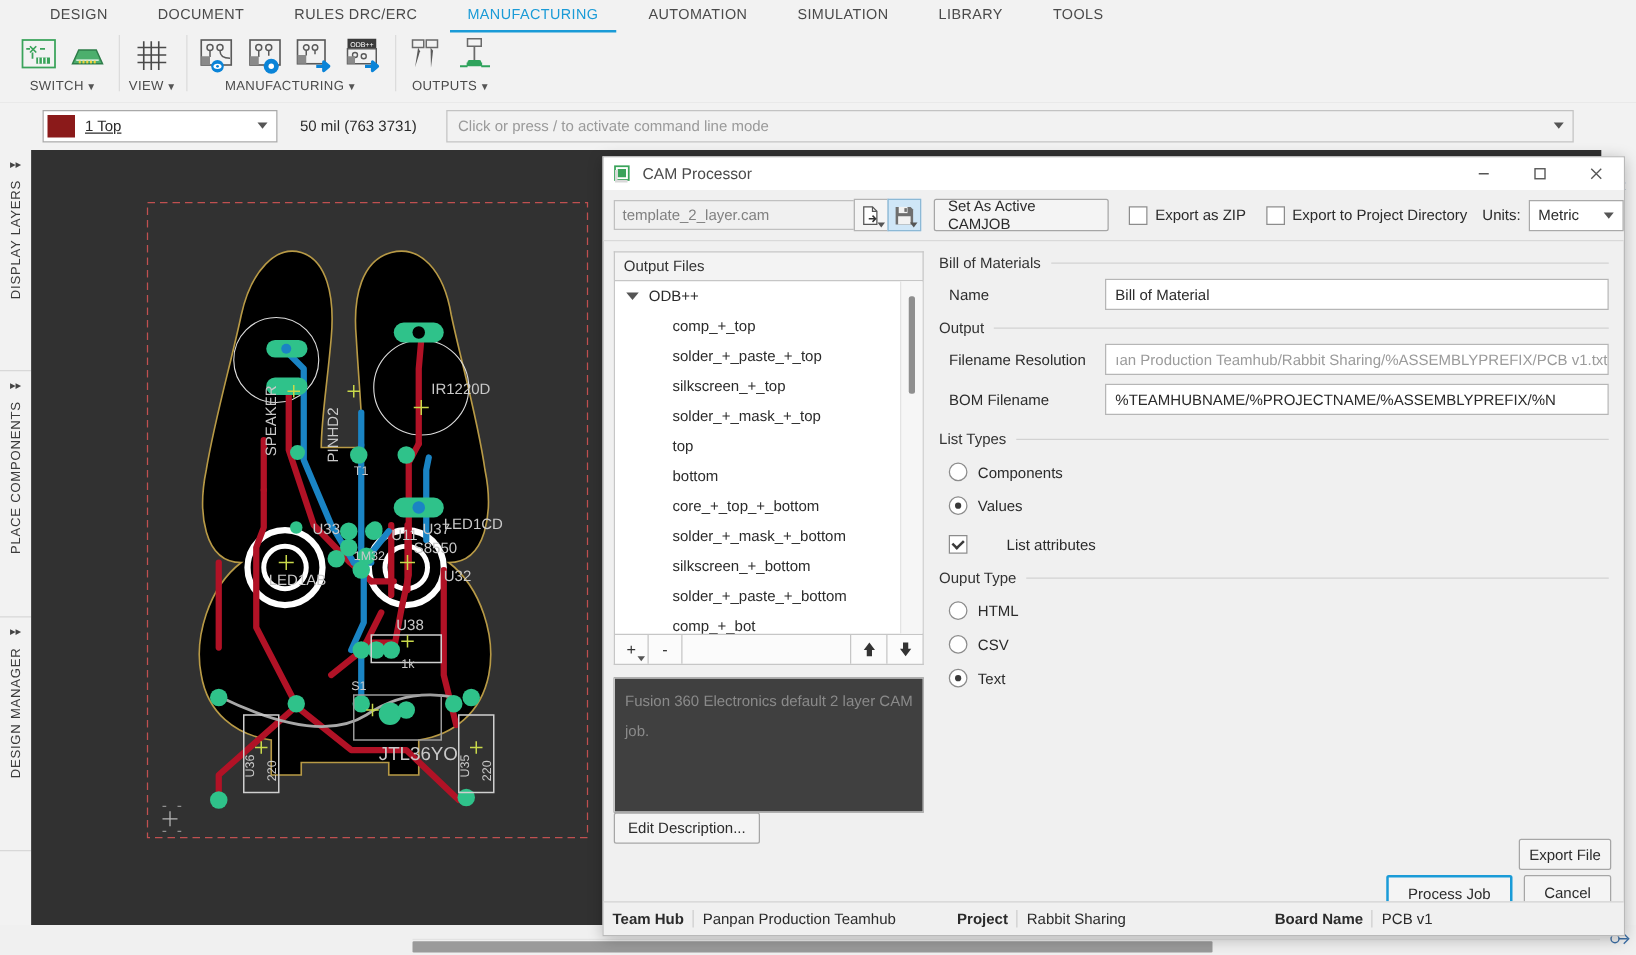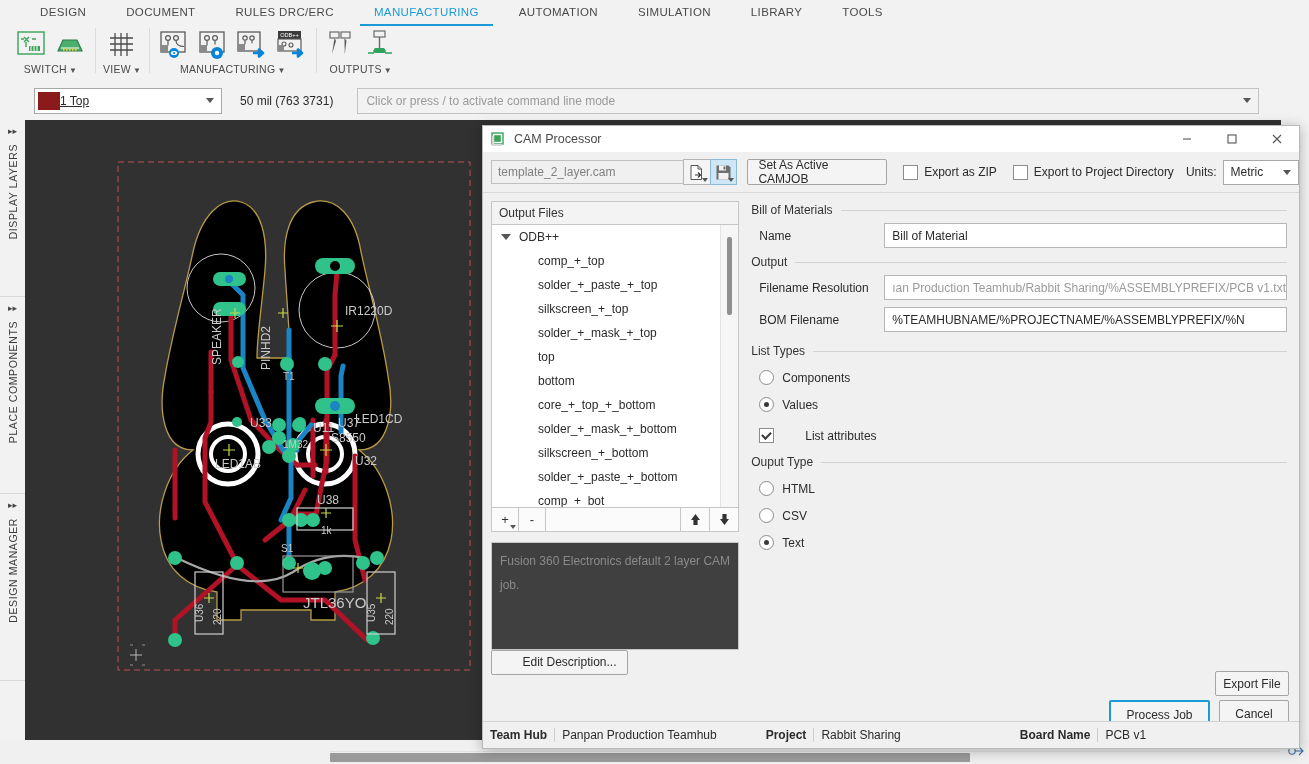--- a/index.html
+++ b/index.html
@@ -29,21 +29,21 @@
   .ricon svg{display:block;}
   .rlabel{font-size:10.5px;color:#4a4a4a;letter-spacing:.3px;margin-top:1px;white-space:nowrap;}
   .caret{font-size:8px;color:#555;margin-left:2px;}
 
   
   .secbar{position:absolute;left:0;top:82px;width:1309px;height:38px;background:#f2f2f2;
           border-bottom:1px solid #c8c8c8;display:flex;align-items:center;}
   .layer-select{margin-left:34px;width:186px;height:24px;background:#fff;border:1px solid #a9a9a9;
                 display:flex;align-items:center;position:relative;cursor:default;}
   .layer-swatch{width:22px;height:18px;background:#8b1a1a;margin-left:3px;}
-  .layer-text{font-size:12px;color:#2b2b2b;text-decoration:underline;}
+  .layer-text{margin-left:8px;font-size:12px;color:#2b2b2b;text-decoration:underline;}
   .sel-arrow{position:absolute;right:7px;top:9px;width:0;height:0;border-left:4px solid transparent;
              border-right:4px solid transparent;border-top:5px solid #555;}
   .grid-info{margin-left:18px;font-size:12px;color:#2b2b2b;white-space:nowrap;}
   .cmdline{margin-left:24px;width:900px;height:24px;background:#f2f2f2;border:1px solid #c3c3c3;
            display:flex;align-items:center;position:relative;}
   .cmdline .ph{margin-left:8px;font-size:12px;color:#9a9a9a;}
 
   
   .ldock{position:absolute;left:0;top:120px;width:25px;height:620px;background:#f2f2f2;
          border-right:1px solid #cfcfcf;}
@@ -120,21 +120,21 @@
   .tb-cell{border-right:1px solid #c6c6c6;display:flex;align-items:center;justify-content:center;
            font-size:13px;color:#333;position:relative;cursor:default;}
   .tb-plus{width:26px;}
   .tb-minus{width:26px;}
   .tb-blank{flex:1;}
   .tb-up{width:28px;}
   .tb-down{width:28px;border-right:none;}
 
   .descbox{margin-top:10px;height:97px;border:1px solid #c6c6c6;background:#404040;padding:6px 8px;
            font-size:12px;color:#8a8a8a;line-height:24px;}
-  .btn-editdesc{width:115px;height:24px;padding-left:20px;}
+  .btn-editdesc{width:115px;height:24px;}
 
   .rightcol{flex:1;margin-left:12px;margin-right:12px;}
   .grp{margin-top:2px;}
   .grp-hdr{display:flex;align-items:center;font-size:12px;color:#333;white-space:nowrap;margin-bottom:6px;}
   .grp-hdr .ln{flex:1;height:1px;background:#d2d2d2;margin-left:8px;}
   .row{display:flex;align-items:center;margin-bottom:7px;}
   .row .lbl{width:125px;font-size:12px;color:#2b2b2b;padding-left:8px;}
   .txtf{flex:1;height:23px;background:#fff;border:1px solid #b6b6b6;display:flex;align-items:center;overflow:hidden;}
   .txtf span{margin-left:7px;font-size:12px;color:#2b2b2b;white-space:nowrap;}
   .txtf.muted span{color:#9b9b9b;}

